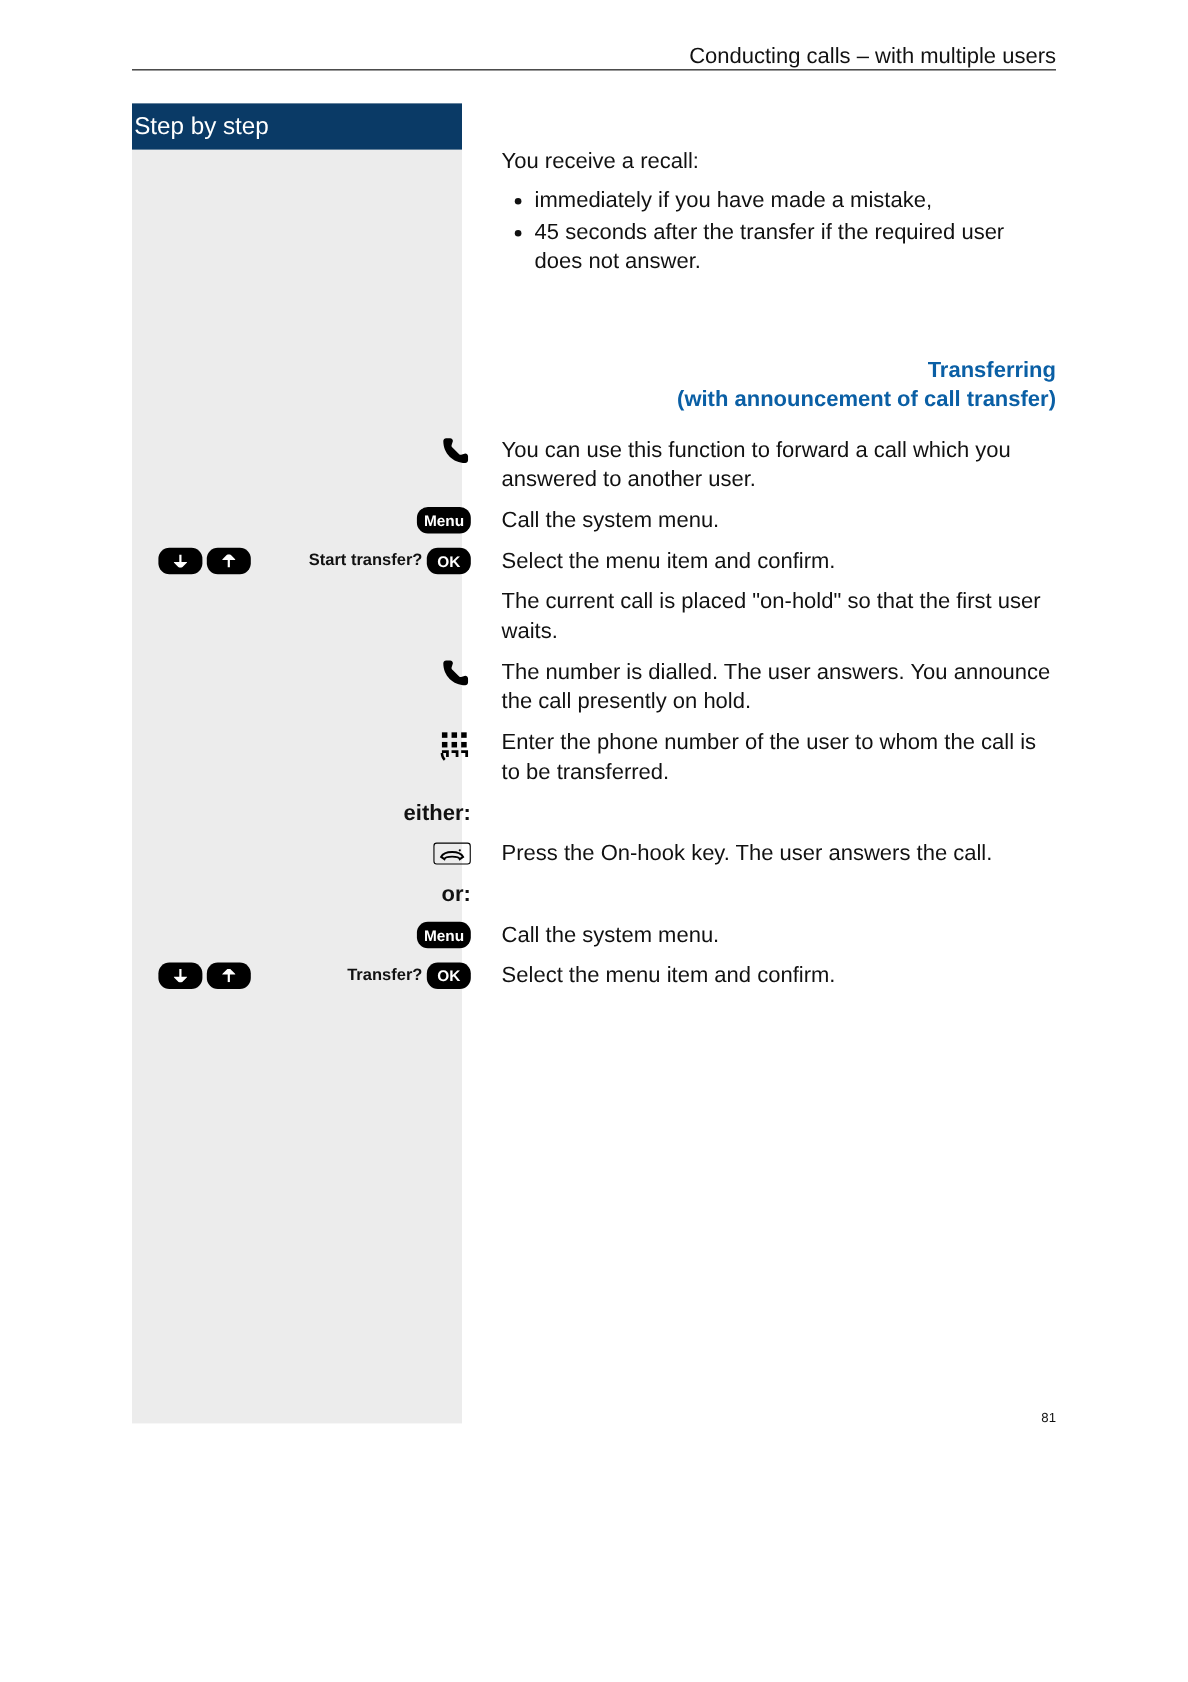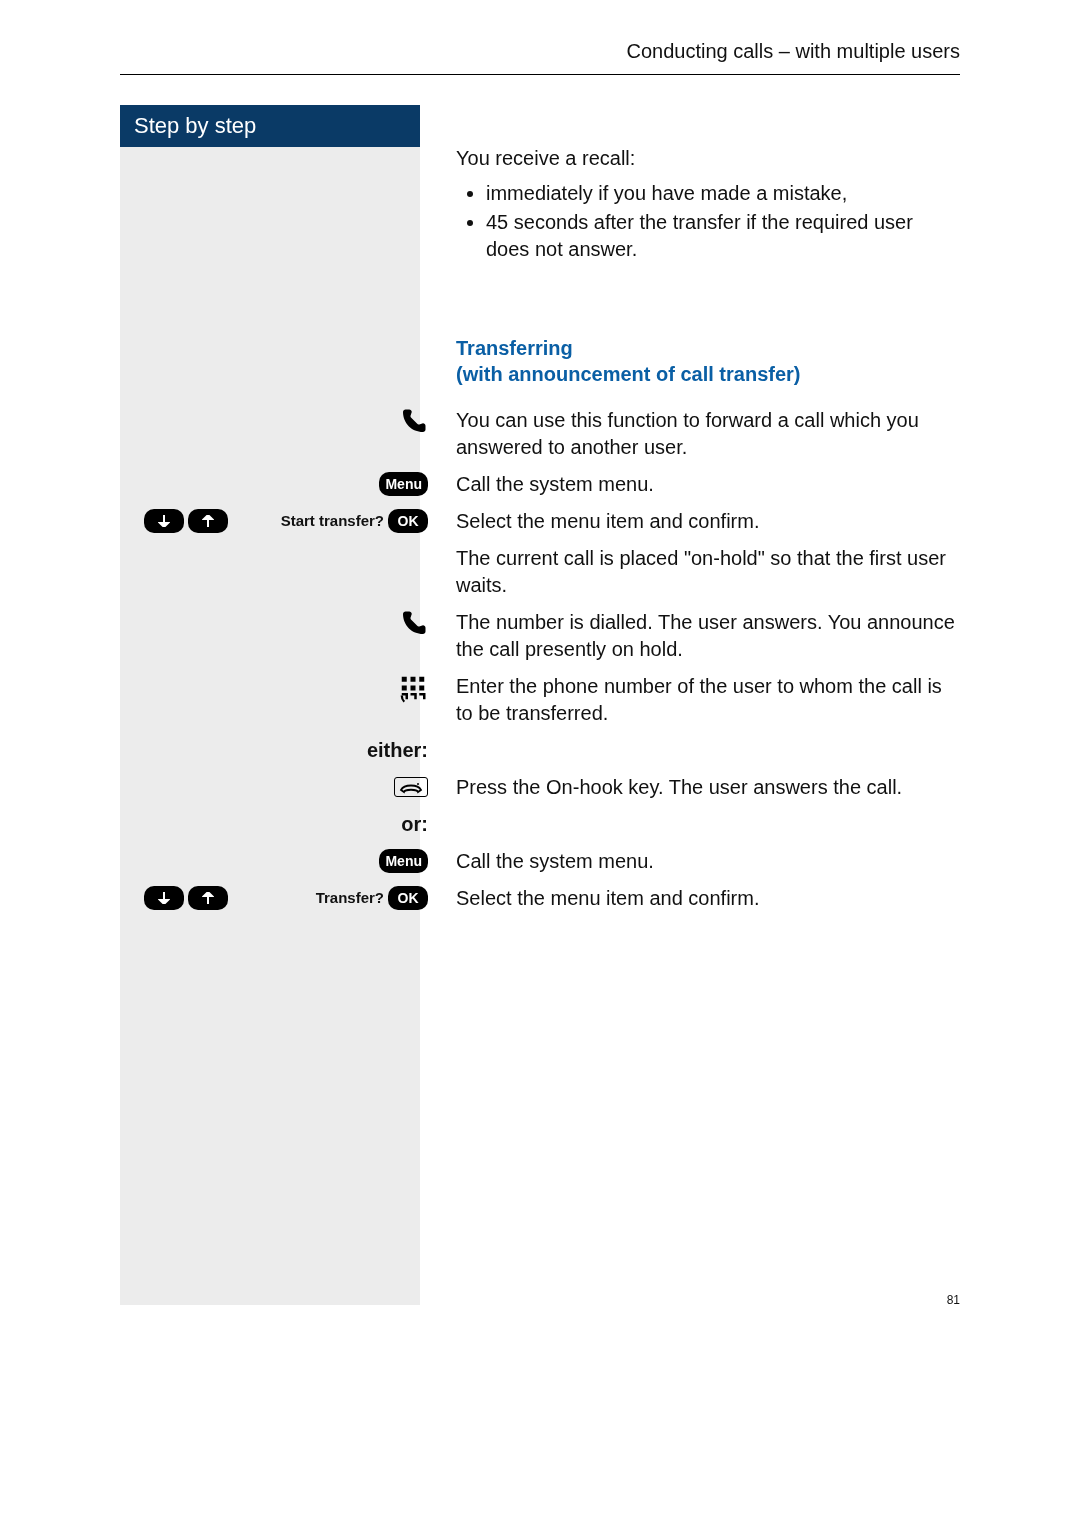--- a/index.html
+++ b/index.html
@@ -6,41 +6,41 @@
   .page{
     width:960px;
     margin:0 auto;
     padding:40px 60px 60px 60px;
     box-sizing:border-box;
     font-family:Arial,Helvetica,sans-serif;
     color:#111;
   }
   .header-line{
     border-bottom:1.5px solid #000;
-    padding-bottom:11px;
+    padding-bottom:0;
     margin-bottom:30px;
     text-align:right;
     font-size:20px;
   }
   .content{
     display:flex;
     align-items:flex-start;
   }
   .left-col{
     width:300px;
     flex:0 0 300px;
     background:#ececec;
     min-height:1200px;
     padding-top:0;
   }
   .step-title{
     background:#0a3a66;
     color:#fff;
     font-size:22px;
-    padding:8px 14px;
+    padding:8px 2px;
   }
   .right-col{
     flex:1;
     padding-left:18px;
     font-size:20px;
     line-height:1.35;
   }
   .row{
     display:flex;
     align-items:flex-start;
@@ -67,20 +67,21 @@
   }
   ul.bullets li{
     margin-bottom:2px;
   }
   .section-head{
     color:#0a5fa5;
     font-weight:bold;
     margin:16px 0 10px 0;
     font-size:20px;
     line-height:1.3;
+    text-align:right;
   }
   .black-btn{
     background:#000;
     color:#fff;
     font-size:14px;
     font-weight:bold;
     padding:2px 6px;
     border-radius:10px;
     display:inline-flex;
     align-items:center;

